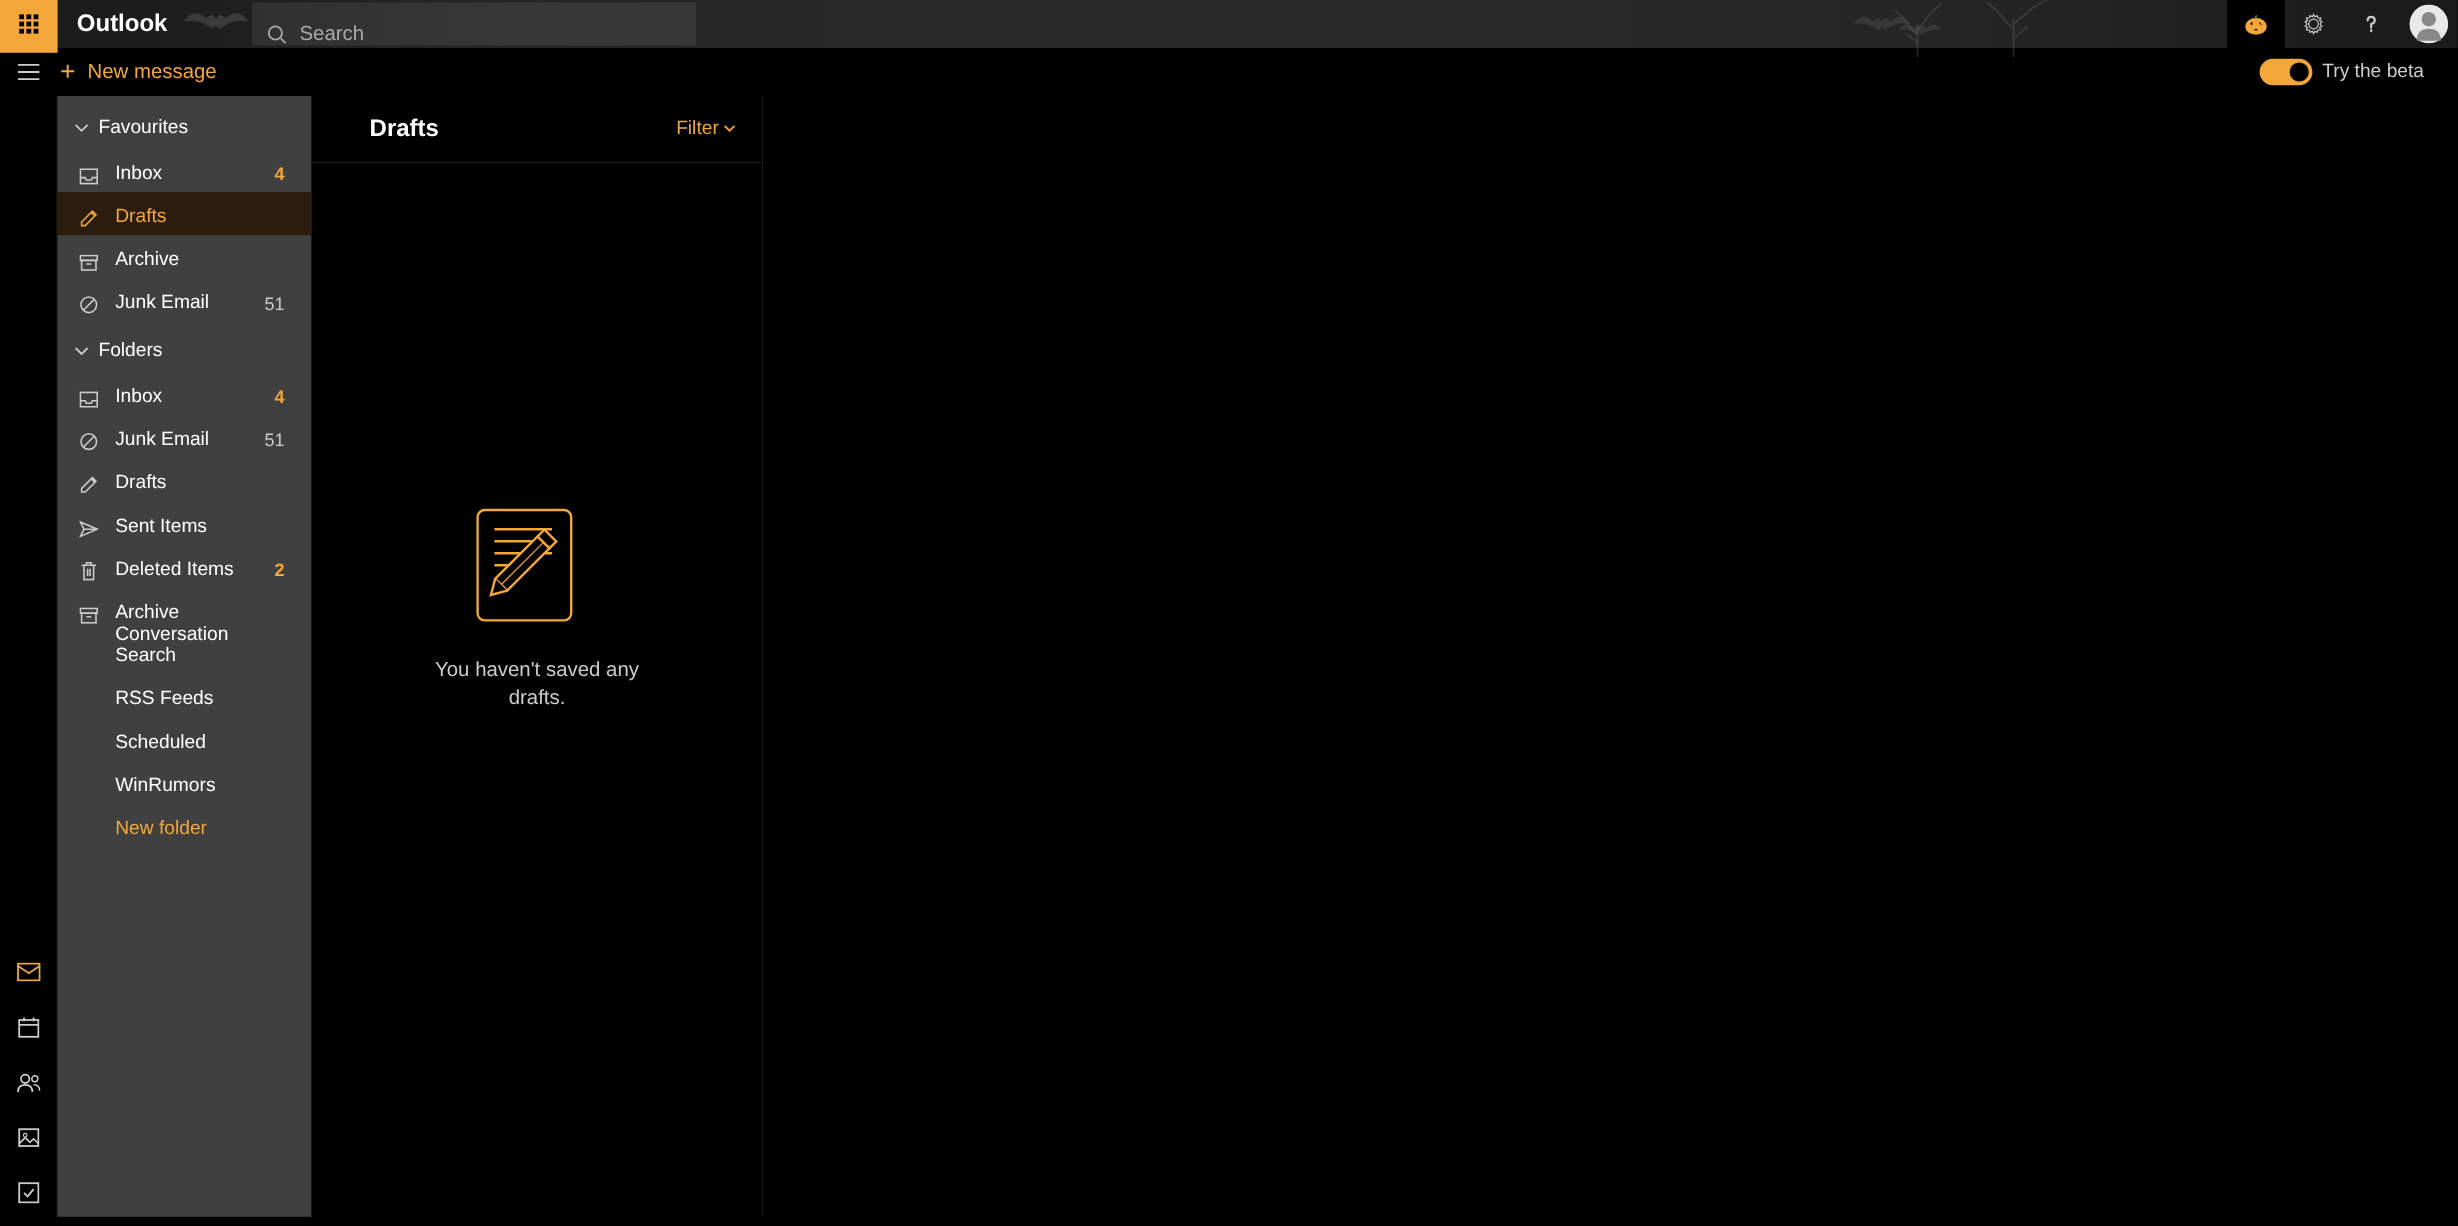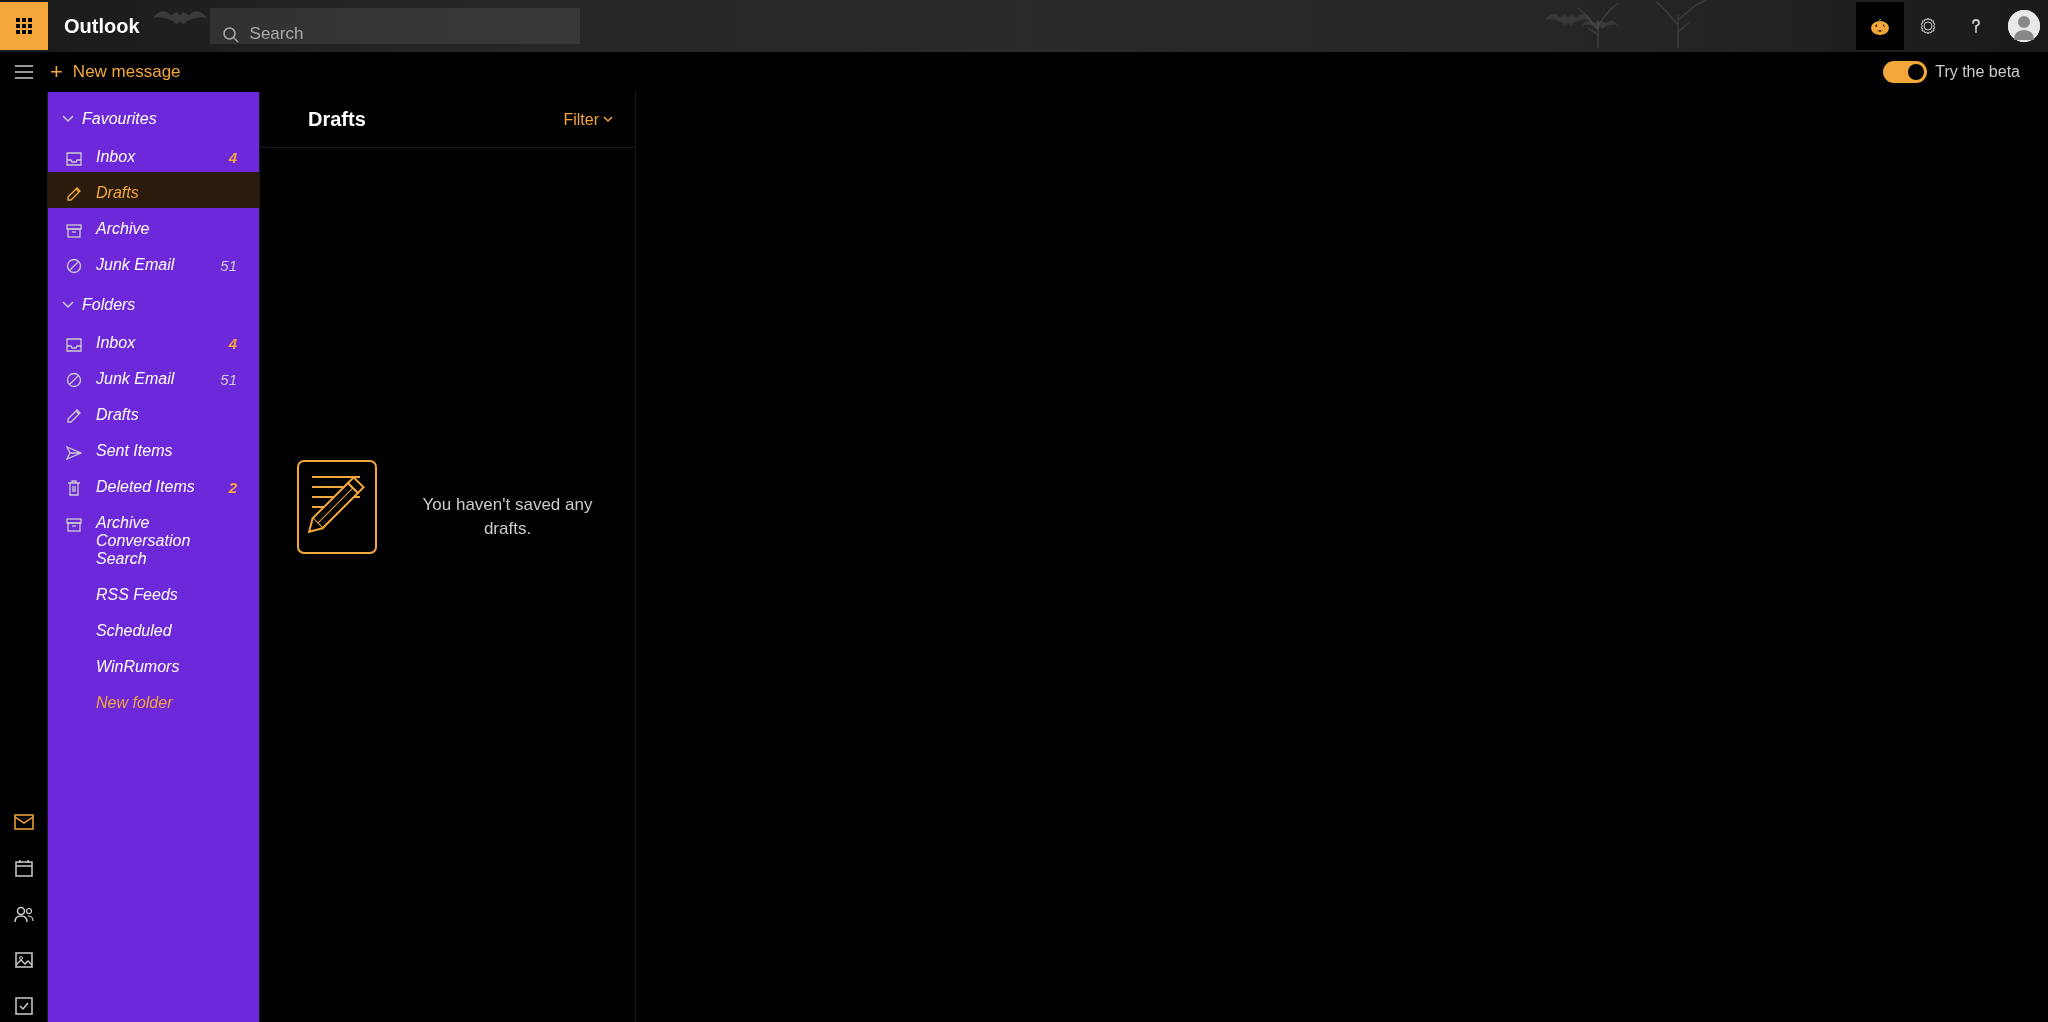--- a/index.html
+++ b/index.html
@@ -5,21 +5,21 @@
 * { margin: 0; padding: 0; box-sizing: border-box; }
 body {
   font-family: "Segoe UI", -apple-system, sans-serif;
   background: #000;
   color: #fff;
   width: 2048px;
   height: 1022px;
   overflow: hidden;
 }
 .header {
-  height: 52px;
+  height: 40px;
   background: linear-gradient(to right, #1a1a1a 0%, #252525 20%, #2a2a2a 50%, #252525 80%, #1a1a1a 100%);
   display: flex;
   align-items: center;
   position: relative;
 }
 .app-launcher {
   width: 48px;
   height: 48px;
   background: #f3a73b;
   display: flex;
@@ -169,24 +169,23 @@
   height: 20px;
   cursor: pointer;
   color: #ccc;
   display: flex;
   align-items: center;
   justify-content: center;
 }
 .rail-icon.active { color: #f3a73b; }
 .sidebar {
   width: 212px;
-  background: #6d28d9;
+  background: #404040;
   border-right: 1px solid #1a1a1a;
   padding-top: 10px;
-  font-style: italic;
 }
 .section-header {
   display: flex;
   align-items: center;
   padding: 8px 14px;
   font-size: 16px;
   color: #fff;
   cursor: pointer;
 }
 .chevron { margin-right: 8px; display:inline-flex; }
@@ -238,21 +237,21 @@
   color: #f3a73b;
   font-size: 16px;
   cursor: pointer;
   display: flex;
   align-items: center;
   gap: 4px;
 }
 .empty-state {
   flex: 1;
   display: flex;
-  flex-direction: row;
+  flex-direction: column;
   align-items: center;
   justify-content: center;
   padding-bottom: 140px;
 }
 .empty-icon { margin-bottom: 24px; }
 .empty-text {
   color: #ccc;
   font-size: 17px;
   text-align: center;
   max-width: 200px;

